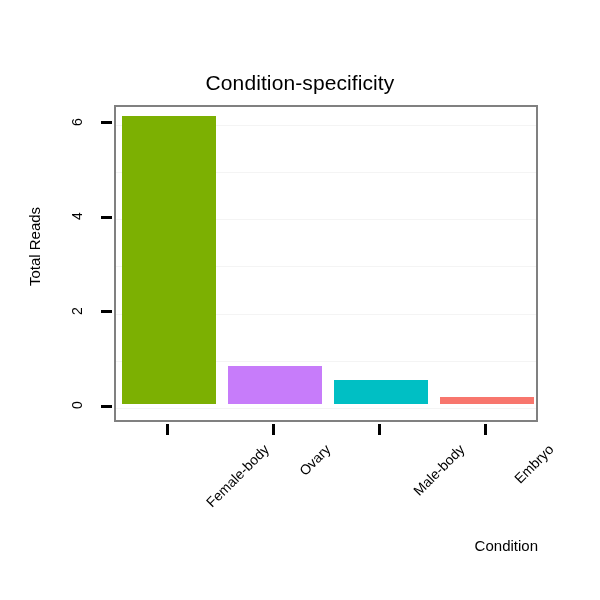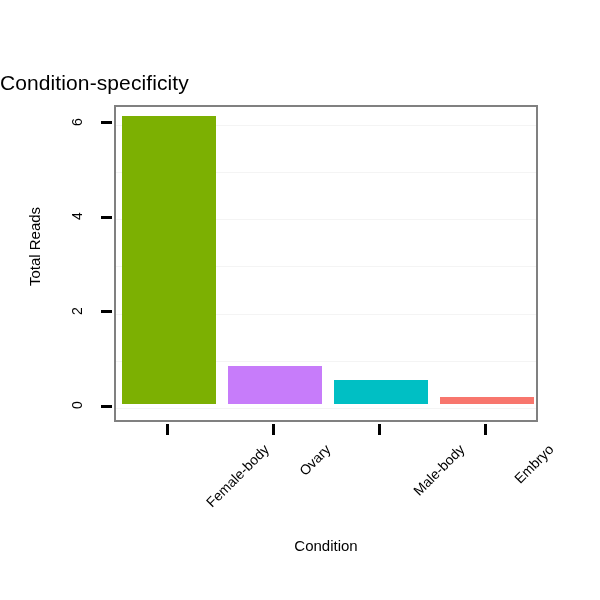--- a/index.html
+++ b/index.html
@@ -21,20 +21,21 @@
     width: 600px;
     height: 600px;
   }
 
   
   .chart-title {
     position: absolute;
     left: 0;
     top: 70px;
     width: 600px;
+    text-align: center;
     font-size: 21px;
     color: #000000;
     letter-spacing: 0.1px;
     line-height: 26px;
   }
 
   
   .panel {
     position: absolute;
     left: 114px;
@@ -114,21 +115,21 @@
     white-space: nowrap;
     transform: rotate(-45deg);
     transform-origin: right top;
     text-align: right;
   }
   .x-axis-title {
     position: absolute;
     left: 114px;
     top: 537px;
     width: 424px;
-    text-align: center;
+    text-align: right;
     font-size: 15px;
     color: #000000;
   }
 </style>
 </head>
 <body>
 
 <div id="chart-root">
 
   <div class="chart-title">Condition-specificity</div>

